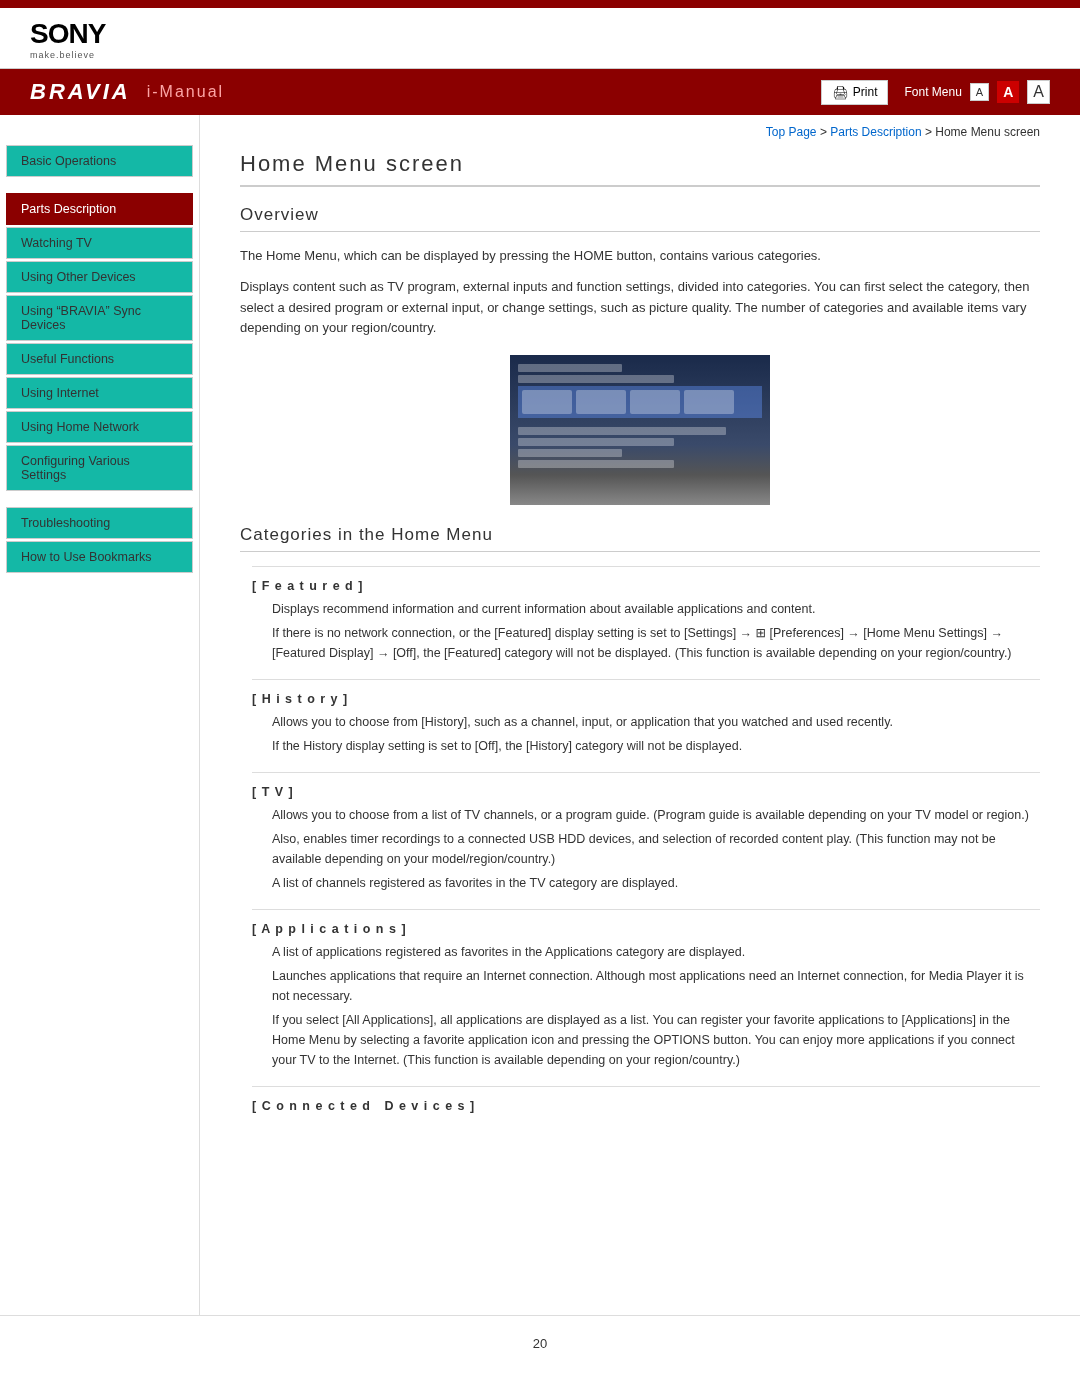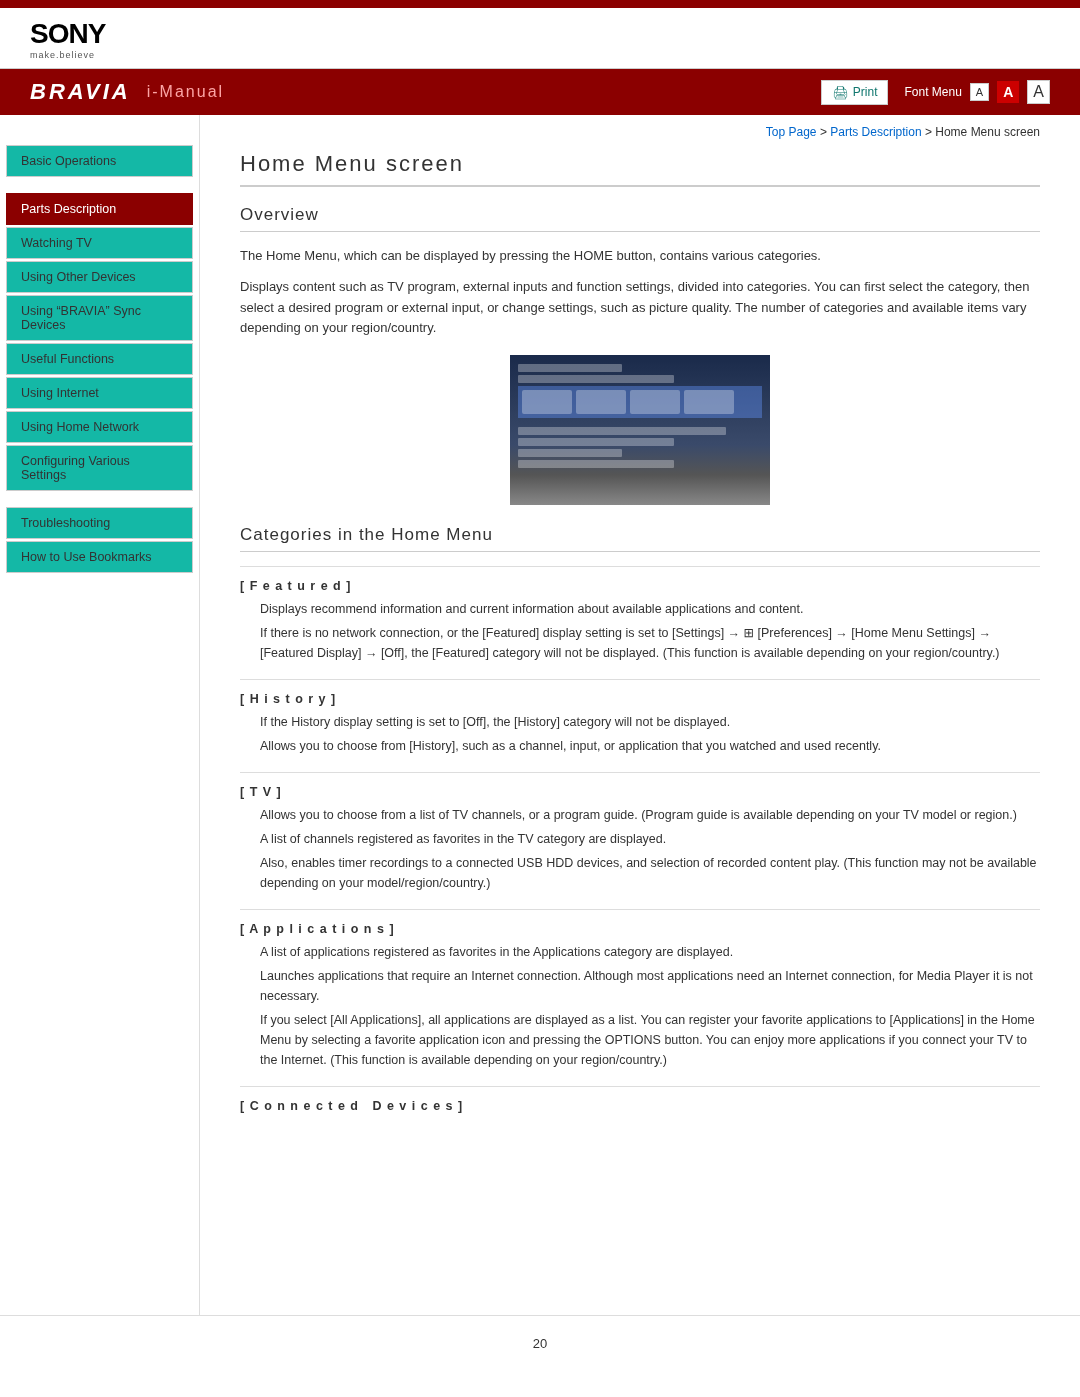--- a/index.html
+++ b/index.html
@@ -79,21 +79,21 @@
     }
     .print-btn {
       background: #fff;
       border: 1px solid #ccc;
       padding: 4px 10px;
       font-size: 12px;
       cursor: pointer;
       display: flex;
       align-items: center;
       gap: 4px;
-      color: #0f766e;
+      color: #000000;
     }
     .font-size-label {
       color: #fff;
       font-size: 12px;
       margin-left: 8px;
     }
     .font-size-btn {
       background: #fff;
       border: 1px solid #ccc;
       cursor: pointer;
@@ -236,20 +236,21 @@
       width: 50px;
       height: 24px;
       background: rgba(255,255,255,0.3);
       border-radius: 2px;
     }
 
     
     .category-section {
       border-top: 1px solid #ddd;
       padding: 12px 0;
+      margin-left: 12px;
     }
     .category-label {
       font-size: 12.5px;
       font-weight: bold;
       color: #333;
       margin-bottom: 6px;
       letter-spacing: 1px;
     }
     .category-text {
       font-size: 12.5px;
@@ -362,29 +363,29 @@
     <h2 class="section-heading">Categories in the Home Menu</h2>
 
     <div class="category-section">
       <div class="category-label">[ F e a t u r e d ]</div>
       <p class="category-text">Displays recommend information and current information about available applications and content.</p>
       <p class="category-text">If there is no network connection, or the [Featured] display setting is set to [Settings] → ⊞ [Preferences] → [Home Menu Settings] → [Featured Display] → [Off], the [Featured] category will not be displayed. (This function is available depending on your region/country.)</p>
     </div>
 
     <div class="category-section">
       <div class="category-label">[ H i s t o r y ]</div>
+      <p class="category-text">Allows you to choose from [History], such as a channel, input, or application that you watched and used recently.</p>
       <p class="category-text">If the History display setting is set to [Off], the [History] category will not be displayed.</p>
-      <p class="category-text">Allows you to choose from [History], such as a channel, input, or application that you watched and used recently.</p>
     </div>
 
     <div class="category-section">
       <div class="category-label">[ T V ]</div>
       <p class="category-text">Allows you to choose from a list of TV channels, or a program guide. (Program guide is available depending on your TV model or region.)</p>
+      <p class="category-text">Also, enables timer recordings to a connected USB HDD devices, and selection of recorded content play. (This function may not be available depending on your model/region/country.)</p>
       <p class="category-text">A list of channels registered as favorites in the TV category are displayed.</p>
-      <p class="category-text">Also, enables timer recordings to a connected USB HDD devices, and selection of recorded content play. (This function may not be available depending on your model/region/country.)</p>
     </div>
 
     <div class="category-section">
       <div class="category-label">[ A p p l i c a t i o n s ]</div>
       <p class="category-text">A list of applications registered as favorites in the Applications category are displayed.</p>
       <p class="category-text">Launches applications that require an Internet connection. Although most applications need an Internet connection, for Media Player it is not necessary.</p>
       <p class="category-text">If you select [All Applications], all applications are displayed as a list. You can register your favorite applications to [Applications] in the Home Menu by selecting a favorite application icon and pressing the OPTIONS button. You can enjoy more applications if you connect your TV to the Internet. (This function is available depending on your region/country.)</p>
     </div>
 
     <div class="category-section">

